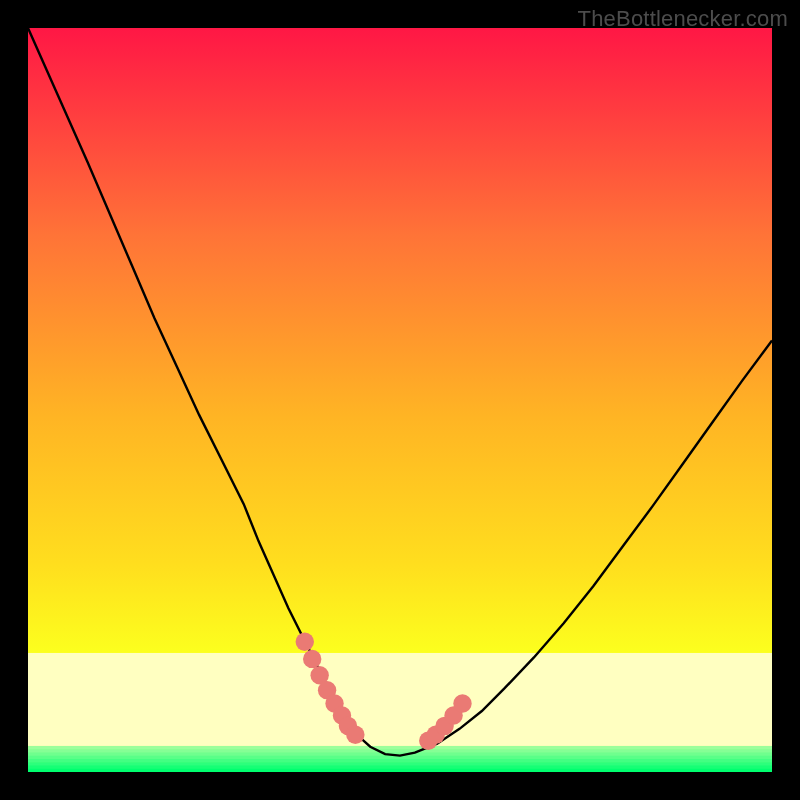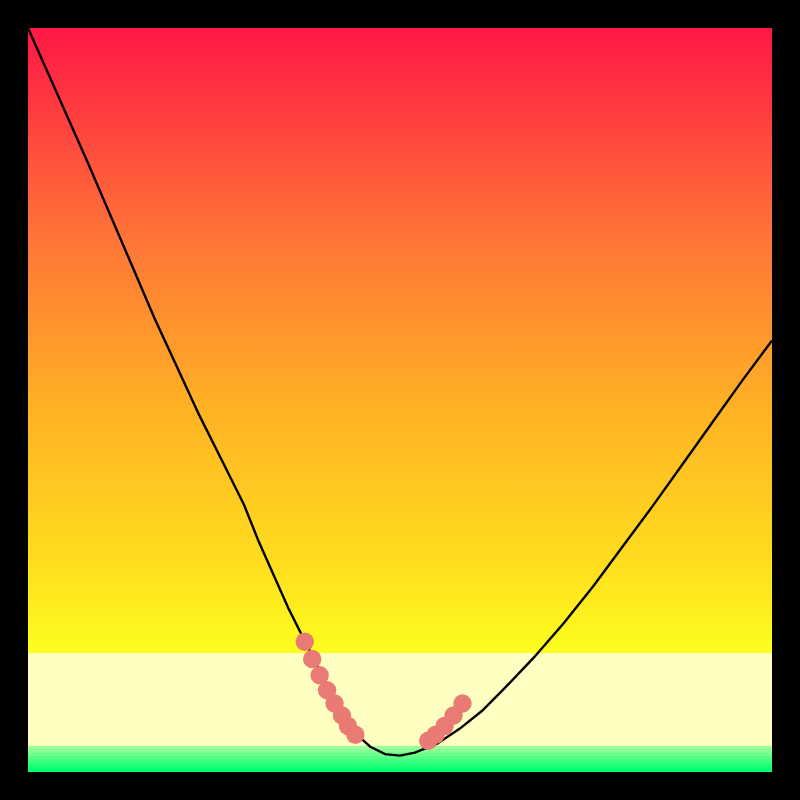--- a/index.html
+++ b/index.html
@@ -41,20 +41,21 @@
     top: 0;
     width: 744px;
     height: 744px;
     display: block;
   }
 </style>
 </head>
 <body>
 
 <div class="outer">
+  <div class="watermark">TheBottlenecker.com</div>
 
   <div class="plot-frame">
     <svg class="plot" viewBox="0 0 744 744" preserveAspectRatio="none">
       <defs>
         <linearGradient id="bg-grad" x1="0" y1="0" x2="0" y2="1">
           <stop id="g0" offset="0%" stop-color="#ff1745"></stop>
           <stop id="g1" offset="28%" stop-color="#ff7437"></stop>
           <stop id="g2" offset="52%" stop-color="#ffb424"></stop>
           <stop id="g3" offset="72%" stop-color="#ffde1e"></stop>
           <stop id="g4" offset="84%" stop-color="#fcff1e"></stop>

